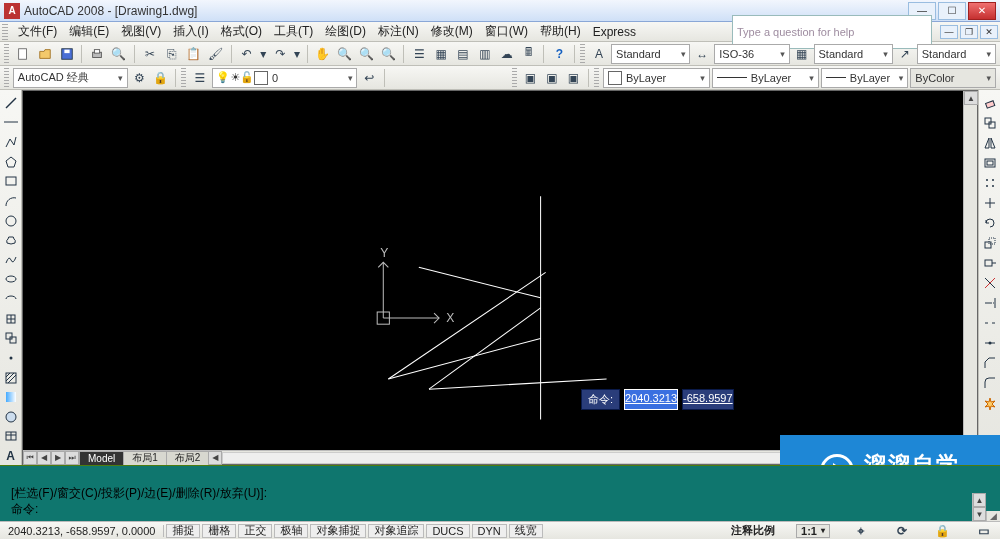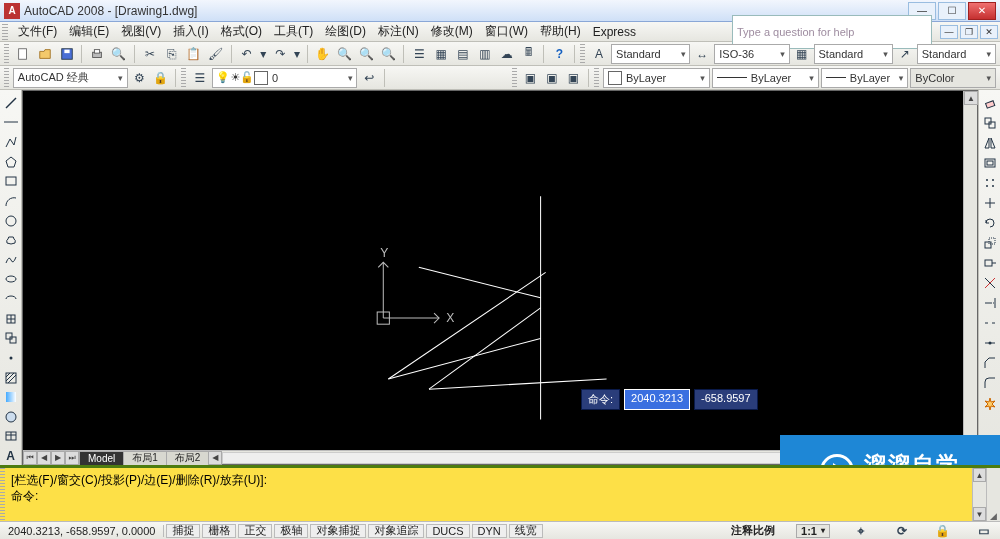--- a/index.html
+++ b/index.html
@@ -42,25 +42,25 @@
 .scroll-v { position:absolute; top:0; right:0; bottom:14px; width:14px; background:#e6e6e0; border-left:1px solid #bbb;}
 .scroll-h .arrow, .scroll-v .arrow { width:14px; height:14px; background:#ddd; border:1px solid #aaa; font-size:8px; display:flex;align-items:center;justify-content:center; color:#444;}
 .scroll-h .track { flex:1; background:#eee; height:12px; border:1px solid #ccc;}
 .tabstrip { display:flex; align-items:center; height:14px; }
 .tab { height:14px; padding:0 8px; font-size:10px; background:#d8d8d0; border:1px solid #aaa; border-bottom:none; margin-right:-1px; display:flex;align-items:center; color:#222;}
 .tab.active { background:#333; color:#fff; }
 
 
 .dyn { position:absolute; display:flex; gap:4px; font-size:11px;}
 .dyn .lbl { background:#2a3d7a; color:#fff; padding:2px 6px; border:1px solid #0a1a4a;}
-.dyn .val { background:#2a3d7a; color:#fff; padding:2px 6px; border:1px solid #0a1a4a;}
+.dyn .val { background:#2a3d7a; color:#fff; padding:2px 0; border:1px solid #0a1a4a;text-decoration:underline;}
 .dyn .val.sel { background:#3a6fe0; border:1px solid #fff; }
 
 
-.cmdarea { position:absolute; left:0; right:0; bottom:18px; height:56px; background:#fde047; border-top:3px solid #4d7c0f; display:flex;}
+.cmdarea { position:absolute; left:0; right:0; bottom:18px; height:56px; background:#0f766e; border-top:1px solid #4d7c0f; display:flex;align-items:flex-end;}
 .cmdtext { flex:1; padding:4px 6px; font-size:12px; font-family: SimSun, monospace; color:#000; line-height:16px; overflow:hidden;}
 .cmdtext .line { white-space:pre; }
 .cmdside { width:14px; background:#e6e6e0; border-left:1px solid #bbb; display:flex; flex-direction:column;}
 .cmdside .arrow { height:14px; font-size:8px; display:flex;align-items:center;justify-content:center;background:#ddd;border:1px solid #aaa;color:#444;}
 .cmd-grip { width:5px; background: repeating-linear-gradient(#aaa,#aaa 1px,transparent 1px,transparent 3px); }
 
 
 .statusbar { position:absolute; left:0; right:0; bottom:0; height:18px; background:linear-gradient(#f7f7f4,#e6e6e0); border-top:1px solid #bbb; display:flex; align-items:center; font-size:11px; color:#222;}
 .statusbar .coords { padding:0 8px; border-right:1px solid #bbb;text-align:center;}
 .statusbar .toggle { padding:0 5px; border:1px solid #bbb; margin-left:2px; background:#eee; height:14px; display:flex;align-items:center;}

